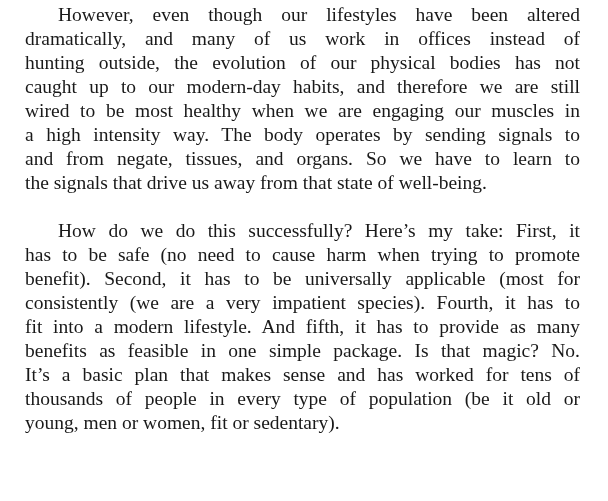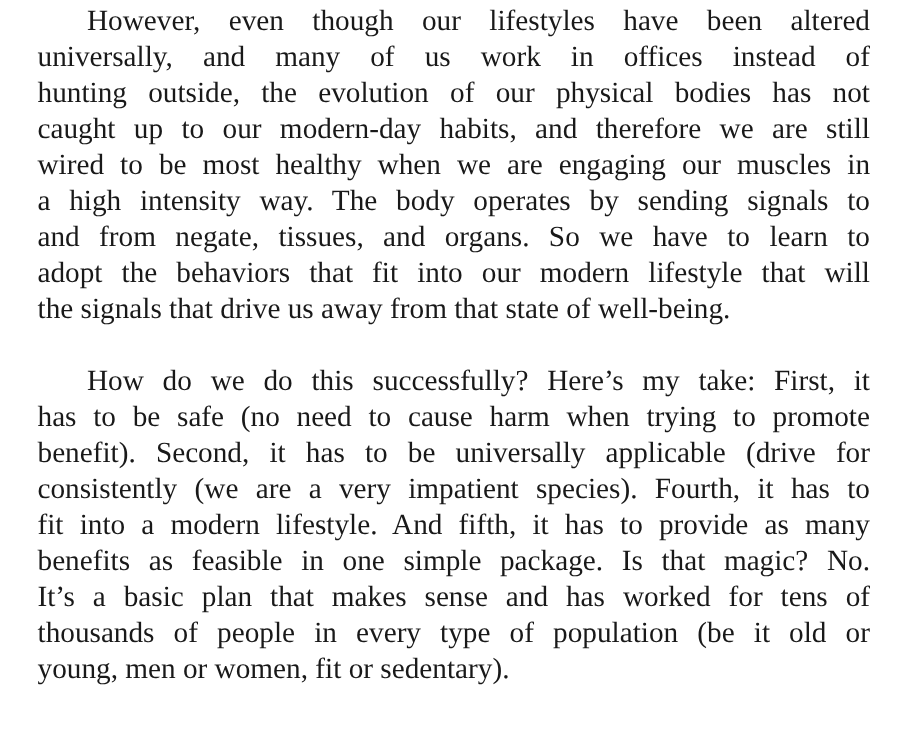--- a/index.html
+++ b/index.html
@@ -42,34 +42,33 @@
     text-align-last: left;
   }
 </style>
 </head>
 <body>
 
 <div class="page">
 
   <div class="paragraph">
     <div class="line first">However, even though our lifestyles have been altered</div>
-    <div class="line">universally, and many of us work in offices instead of</div>
+    <div class="line">dramatically, and many of us work in offices instead of</div>
     <div class="line">hunting outside, the evolution of our physical bodies has not</div>
     <div class="line">caught up to our modern-day habits, and therefore we are still</div>
     <div class="line">wired to be most healthy when we are engaging our muscles in</div>
     <div class="line">a high intensity way. The body operates by sending signals to</div>
     <div class="line">and from negate, tissues, and organs. So we have to learn to</div>
-    <div class="line">adopt the behaviors that fit into our modern lifestyle that will</div>
     <div class="line last">the signals that drive us away from that state of well-being.</div>
   </div>
 
   <div class="paragraph">
     <div class="line first">How do we do this successfully? Here’s my take: First, it</div>
     <div class="line">has to be safe (no need to cause harm when trying to promote</div>
-    <div class="line">benefit). Second, it has to be universally applicable (drive for</div>
+    <div class="line">benefit). Second, it has to be universally applicable (most for</div>
     <div class="line">consistently (we are a very impatient species). Fourth, it has to</div>
     <div class="line">fit into a modern lifestyle. And fifth, it has to provide as many</div>
     <div class="line">benefits as feasible in one simple package. Is that magic? No.</div>
     <div class="line">It’s a basic plan that makes sense and has worked for tens of</div>
     <div class="line">thousands of people in every type of population (be it old or</div>
     <div class="line last">young, men or women, fit or sedentary).</div>
   </div>
 
 </div>
 

